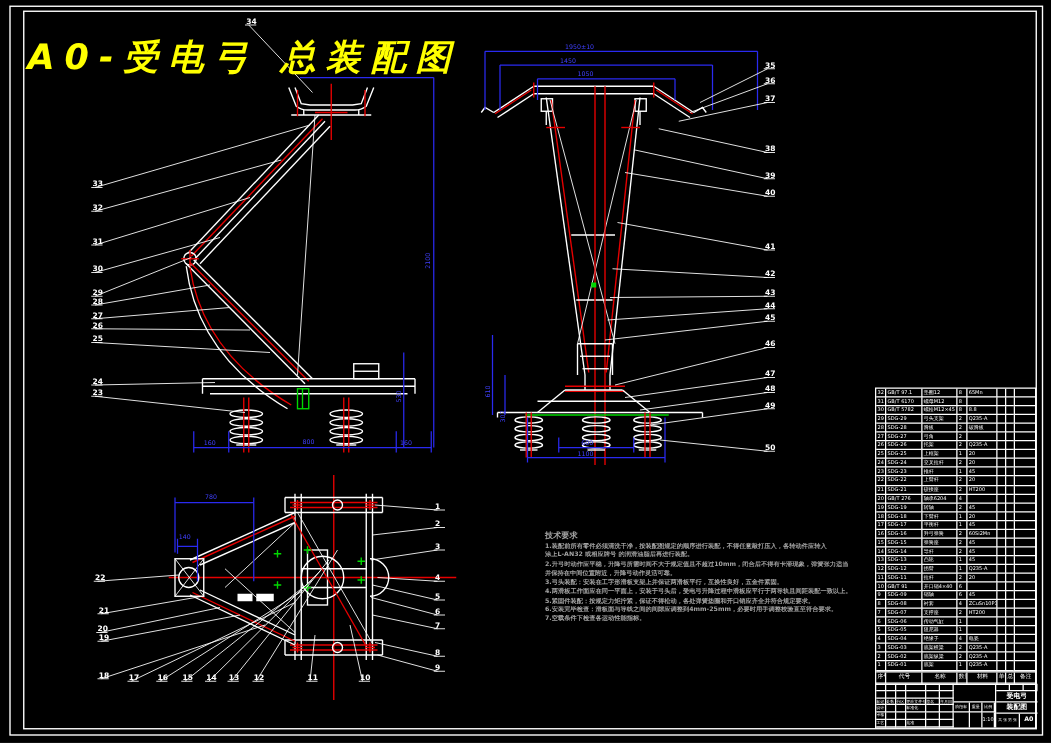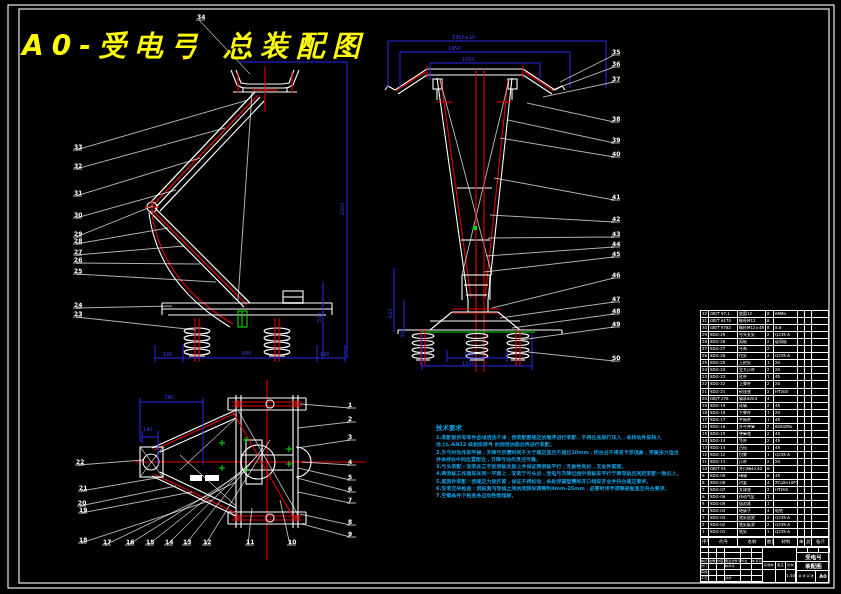--- a/index.html
+++ b/index.html
@@ -10,21 +10,21 @@
   .wt{stroke:#fff;fill:none;stroke-width:.7;}
   .wf{fill:#fff;stroke:none;}
   .r{stroke:#e60000;fill:none;stroke-width:1.1;}
   .g{stroke:#00d800;fill:none;stroke-width:1.1;}
   .b{stroke:#2a2af0;fill:none;stroke-width:1;}
   .leader{stroke:#fff;stroke-width:.7;}
   .balloon-num{fill:#fff;font:bold 6px "DejaVu Sans",sans-serif;}
   .dim-text{fill:#4040ff;font:5px "DejaVu Sans",sans-serif;}
   .title{position:absolute;left:22px;top:27px;color:#ffff00;font-size:28px;font-weight:bold;
          letter-spacing:8px;white-space:nowrap;z-index:3;font-style:italic;}
-  .notes{position:absolute;left:436px;top:424px;width:276px;color:#0ea5e9;z-index:2;}
+  .notes{position:absolute;left:436px;top:424px;width:276px;color:#a3a3a3;z-index:2;}
   .notes-heading{font-size:6.5px;font-weight:bold;margin-bottom:1px;}
   .note-line{font-size:5px;font-weight:bold;line-height:7.3px;white-space:nowrap;overflow:hidden;}
   .bom{position:absolute;left:700px;top:310px;width:129px;border:1px solid #fff;
        box-sizing:border-box;z-index:2;}
   .bom-row,.bom-head{display:grid;grid-template-columns:7px 29px 28px 8px 24px 7px 7px 17px;}
   .bom-row{height:7.06px;}
   .bom-head{height:9px;border-top:1px solid #fff;}
   .bc,.bh{border-left:1px solid #fff;border-bottom:1px solid #fff;color:#fff;font-size:4px;
           line-height:6px;overflow:hidden;white-space:nowrap;box-sizing:border-box;padding-left:1px;}
   .bc:first-child,.bh:first-child{border-left:none;}

